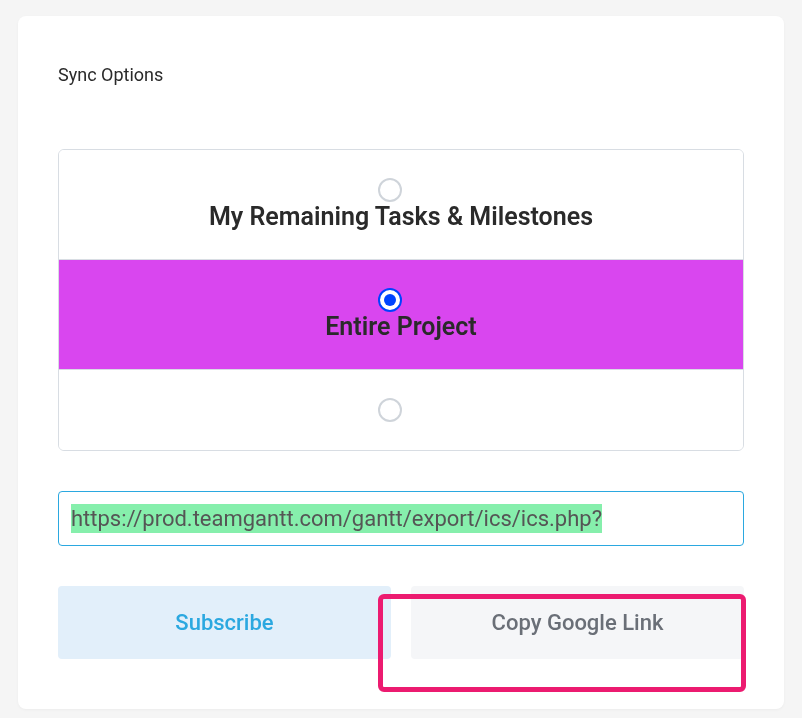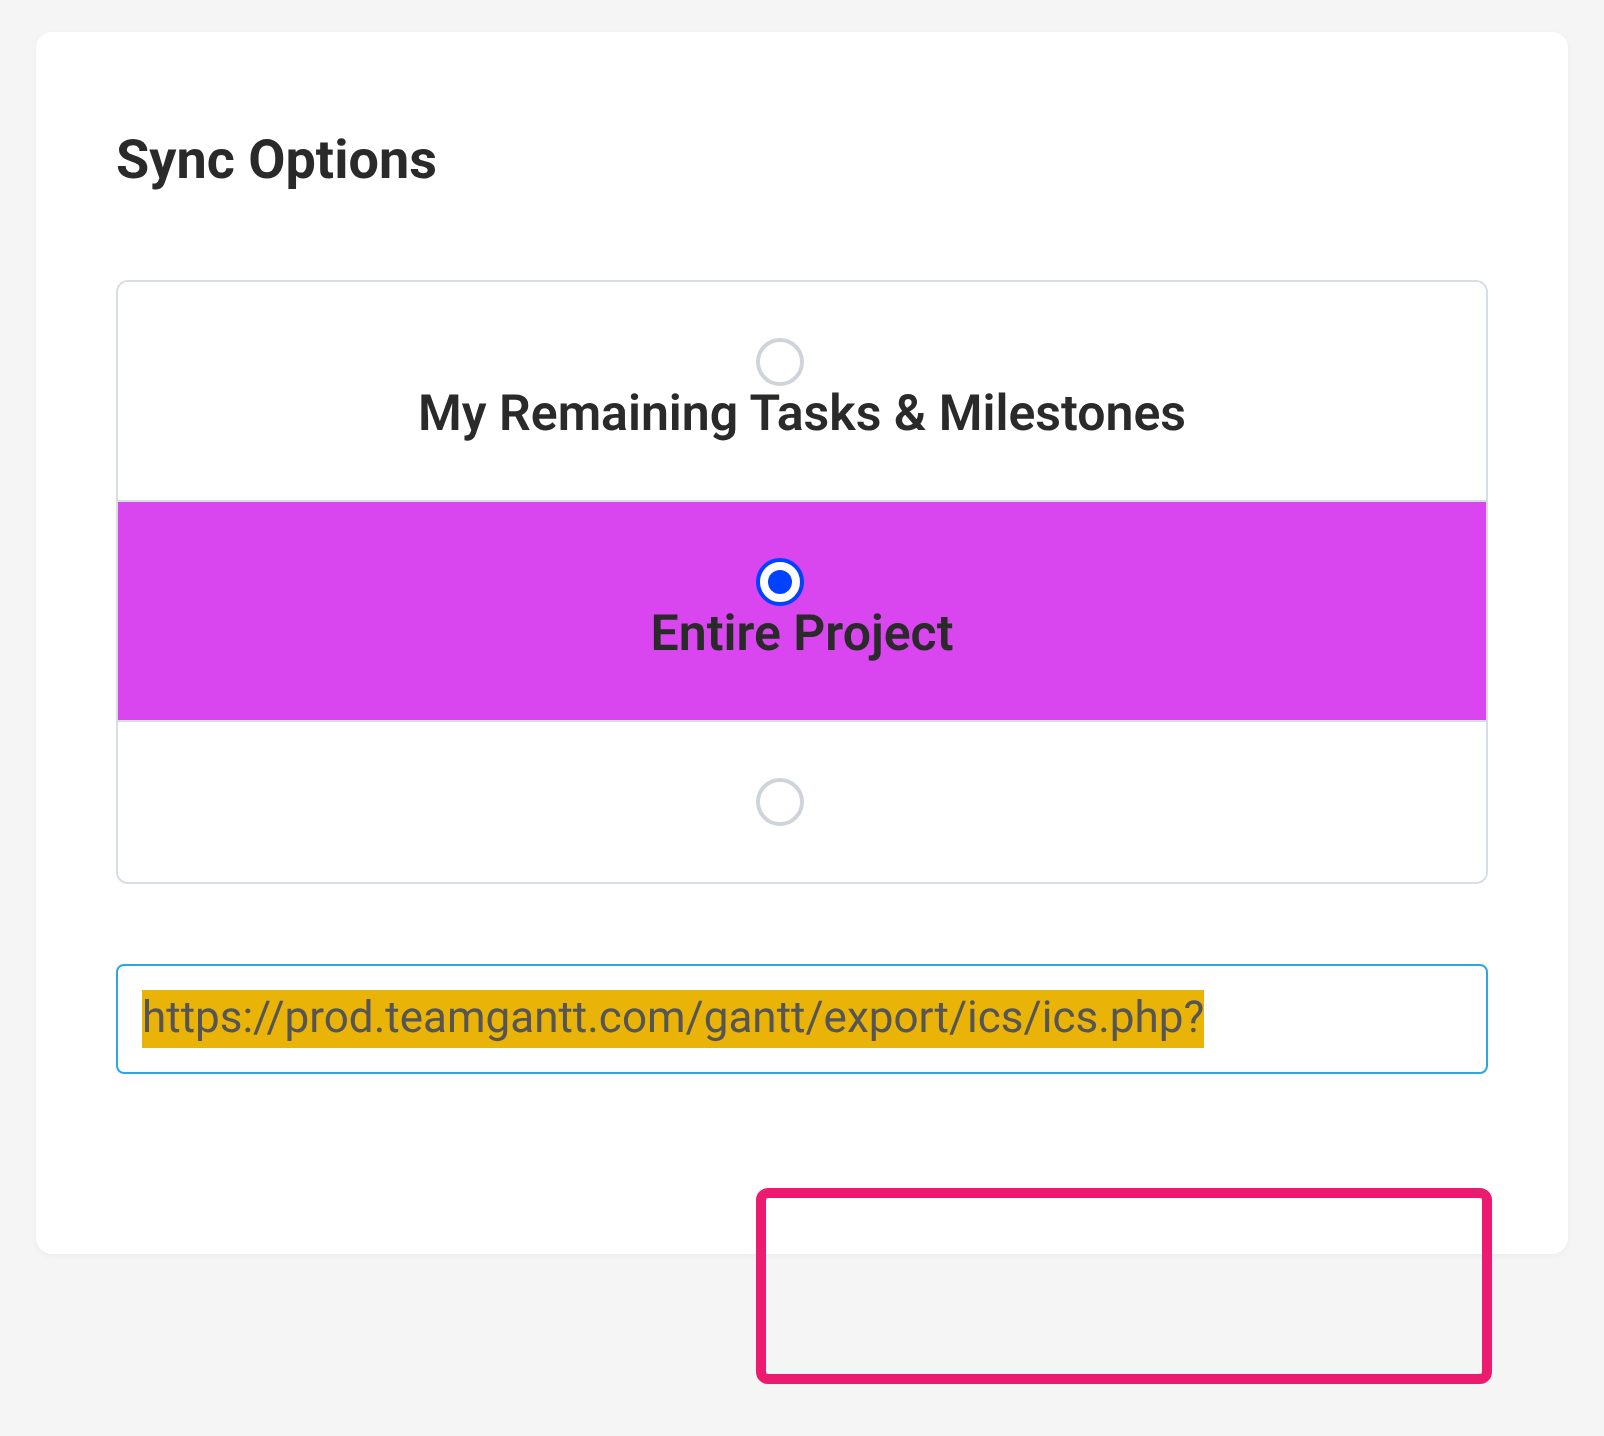--- a/index.html
+++ b/index.html
@@ -18,24 +18,24 @@
       background: #ffffff;
       border-radius: 8px;
       position: absolute;
       top: 16px;
       left: 18px;
       right: 18px;
       padding: 48px 40px 50px 40px;
       box-shadow: 0 1px 3px rgba(0,0,0,0.04);
     }
     .panel-title {
-      font-size: 27px;
-      font-weight: 700;
+      font-size: 18px;
+      font-weight: 400;
       color: #2a2a2a;
-      margin-bottom: 44px;
+      margin-bottom: 64px;
     }
     .radio-group {
       border: 1px solid #d8dde3;
       border-radius: 6px;
       overflow: hidden;
       margin-bottom: 40px;
     }
     .radio-option {
       display: flex;
       align-items: center;
@@ -81,21 +81,21 @@
       border: 1px solid #2ba8e0;
       border-radius: 4px;
       padding: 14px 12px;
       margin-bottom: 40px;
       font-size: 22px;
       color: #555;
       white-space: nowrap;
       overflow: hidden;
     }
     .url-highlight span {
-      background: #eab308;
+      background: #86efac;
       padding: 2px 0;
     }
     .button-row {
       display: flex;
       gap: 20px;
     }
     .btn {
       flex: 1;
       padding: 24px 0;
       font-size: 22px;
@@ -140,15 +140,19 @@
     </div>
     <div class="radio-option">
       <span class="radio-circle"></span>
     </div>
   </div>
 
   <div class="url-highlight">
     <span>https://prod.teamgantt.com/gantt/export/ics/ics.php?</span>
   </div>
 
+  <div class="button-row">
+    <button class="btn btn-subscribe">Subscribe</button>
+    <button class="btn btn-copy">Copy Google Link</button>
+  </div>
 </div>
 
 <div class="highlight-box" style="top:594px; left:378px; width:368px; height:98px;"></div>
 
 </body></html>

